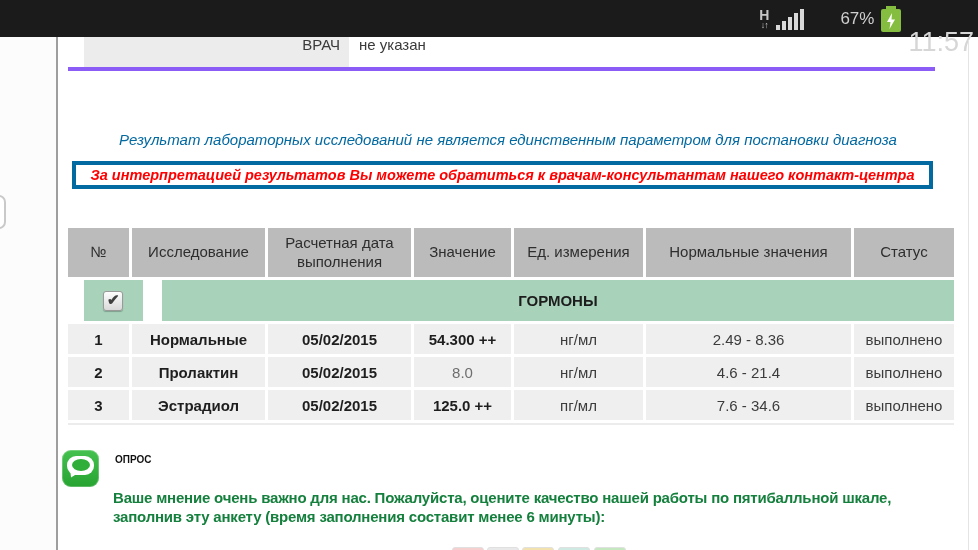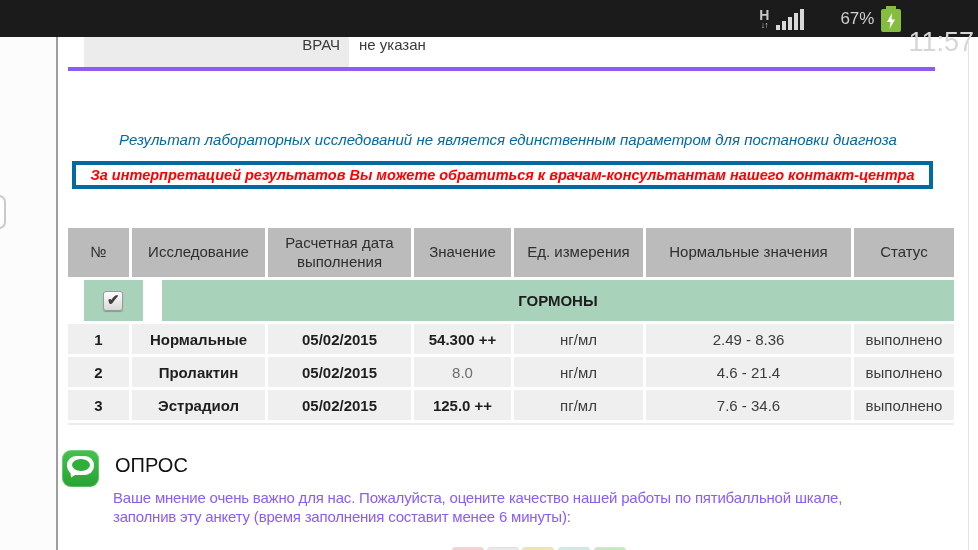--- a/index.html
+++ b/index.html
@@ -65,23 +65,23 @@
               display:flex; align-items:center; justify-content:center; }
   .checkbox.checked::after { content:"✔"; font-size:15px; font-weight:bold; color:#3f3f3f; margin-top:-2px; }
 
   
   .survey-icon { position:absolute; left:62px; top:450px; width:37px; height:37px; border-radius:9px;
                  background:linear-gradient(#45c14f,#27a331); box-shadow:inset 0 0 0 1px rgba(255,255,255,.25); }
   .survey-icon .bubble { position:absolute; left:5px; top:6px; width:27px; height:19px; background:#fff; border-radius:9px; }
   .survey-icon .tail { position:absolute; left:7px; top:22px; width:0; height:0;
                        border:6px solid transparent; border-top-color:#fff; border-left-width:2px; transform:rotate(12deg); }
   .survey-icon .inner { position:absolute; left:5px; top:3px; width:18px; height:12px; background:#2fae39; border-radius:50%; }
-  .survey-title { position:absolute; left:115px; top:454px; font-size:20px; font-weight:normal; color:#111; }
-  .survey-text { position:absolute; left:113px; top:488px; width:790px; font-size:15px; font-weight:normal;
-                 color:#8b5cf6; line-height:19px; letter-spacing:-0.2px; }
+  .survey-title { position:absolute; left:115px; top:454px; font-size:10px; font-weight:bold; color:#111; }
+  .survey-text { position:absolute; left:113px; top:488px; width:790px; font-size:15px; font-weight:bold;
+                 color:#15803d; line-height:19px; letter-spacing:-0.2px; }
 
   
   .rating-button { position:absolute; top:547px; width:32px; height:20px; border:1px solid #e0e0e0; border-radius:3px; }
 </style>
 </head>
 <body>
 
 <div class="screen">
 
   <div class="status-bar">

